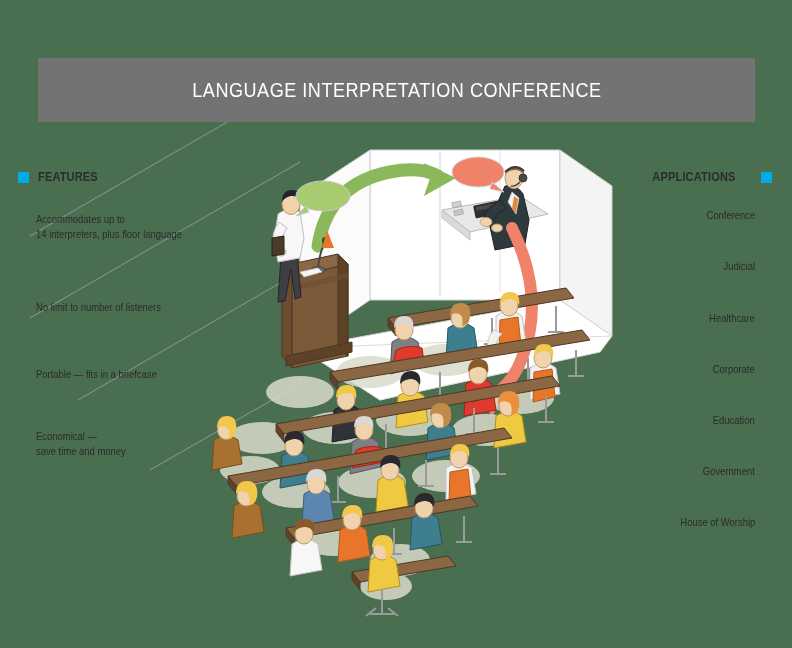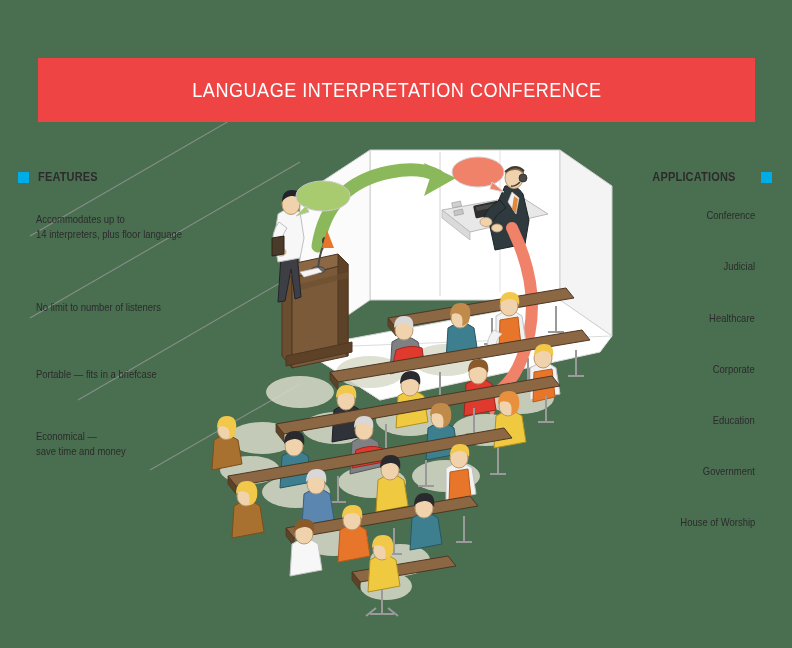--- a/index.html
+++ b/index.html
@@ -7,21 +7,21 @@
     width:792px;height:648px;overflow:hidden;
     background:#4a6e50;
     font-family:"Liberation Sans", sans-serif;
     position:relative;
   }
   .stage{position:absolute;left:0;top:0;width:792px;height:648px;}
 
   
   .banner{
     position:absolute;left:38px;top:58px;width:717px;height:64px;
-    background:#ef4444;
+    background:#737373;
     display:flex;align-items:center;justify-content:center;
   }
   .banner-title{
     color:#ffffff;
     font-size:21px;
     letter-spacing:0.6px;
     transform:scaleX(0.86);
     white-space:nowrap;
     font-weight:400;
   }

